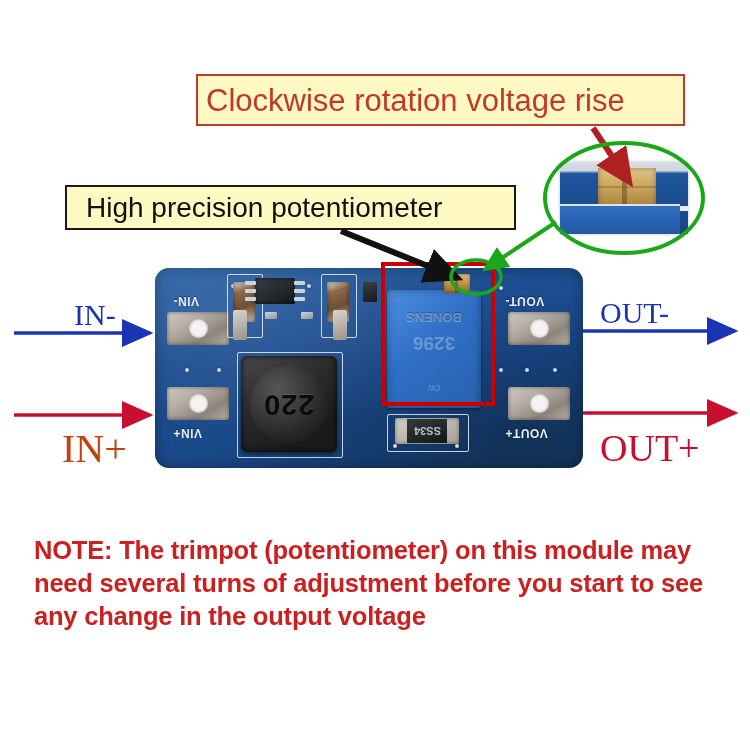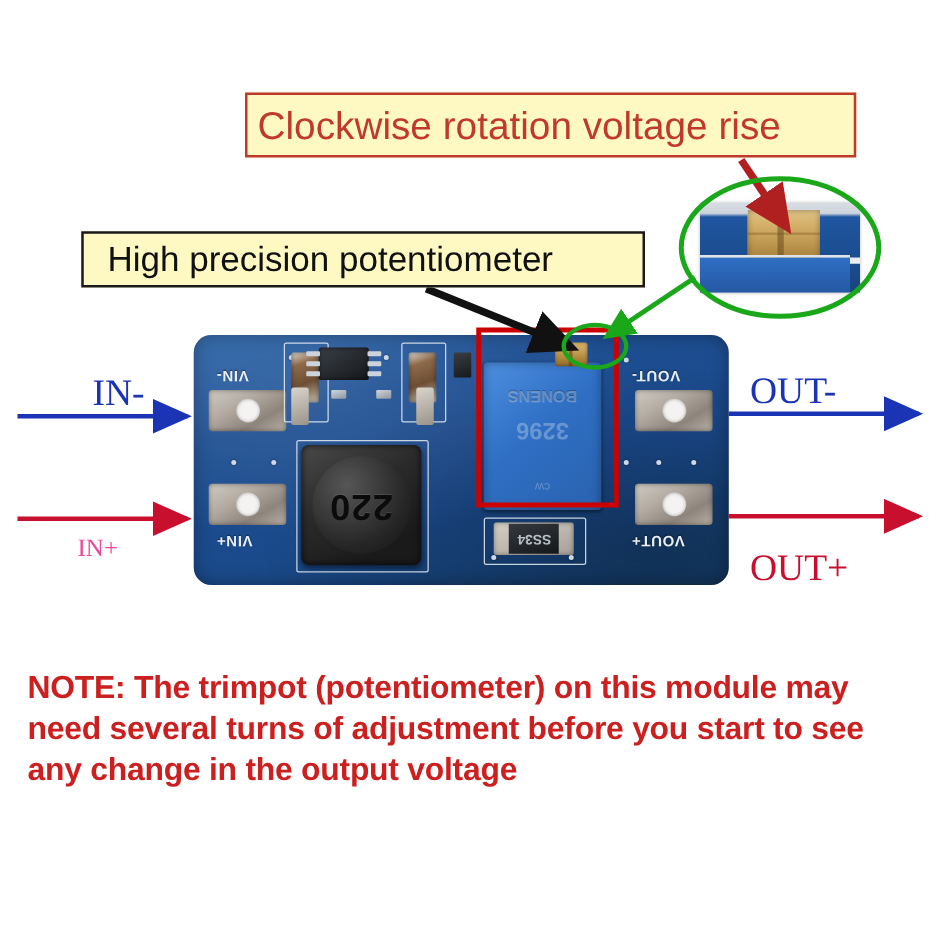--- a/index.html
+++ b/index.html
@@ -47,29 +47,29 @@
 
   
   .io-label {
     position: absolute;
     white-space: nowrap;
     line-height: 1;
     font-family: "Liberation Serif", serif;
   }
   .io-in-minus  { left: 62px;  top: 300px; font-size: 30px; color: #1b33b5; margin-left: 12px; }
   .io-in-range  { left: 18px;  top: 357px; font-size: 32px; color: #1a1a1a; }
-  .io-in-plus   { left: 62px;  top: 429px; font-size: 20px; color: #ec4899; }
+  .io-in-plus   { left: 62px;  top: 429px; font-size: 40px; color: #c2410c; }
   .io-out-minus { left: 600px; top: 298px; font-size: 30px; color: #1b33b5; }
   .io-out-range { left: 592px; top: 357px; font-size: 32px; color: #1a1a1a; }
-  .io-out-plus  { left: 600px; top: 440px; font-size: 30px; color: #c8102e; }
+  .io-out-plus  { left: 600px; top: 429px; font-size: 38px; color: #c8102e; }
 
   
   #note {
     position: absolute;
-    left: 22px;
+    left: 34px;
     top: 534px;
     width: 712px;
     color: #cc1f1f;
     font-size: 25.5px;
     font-weight: bold;
     line-height: 1.30;
     letter-spacing: -0.2px;
     font-family: "Liberation Sans", sans-serif;
   }
 

